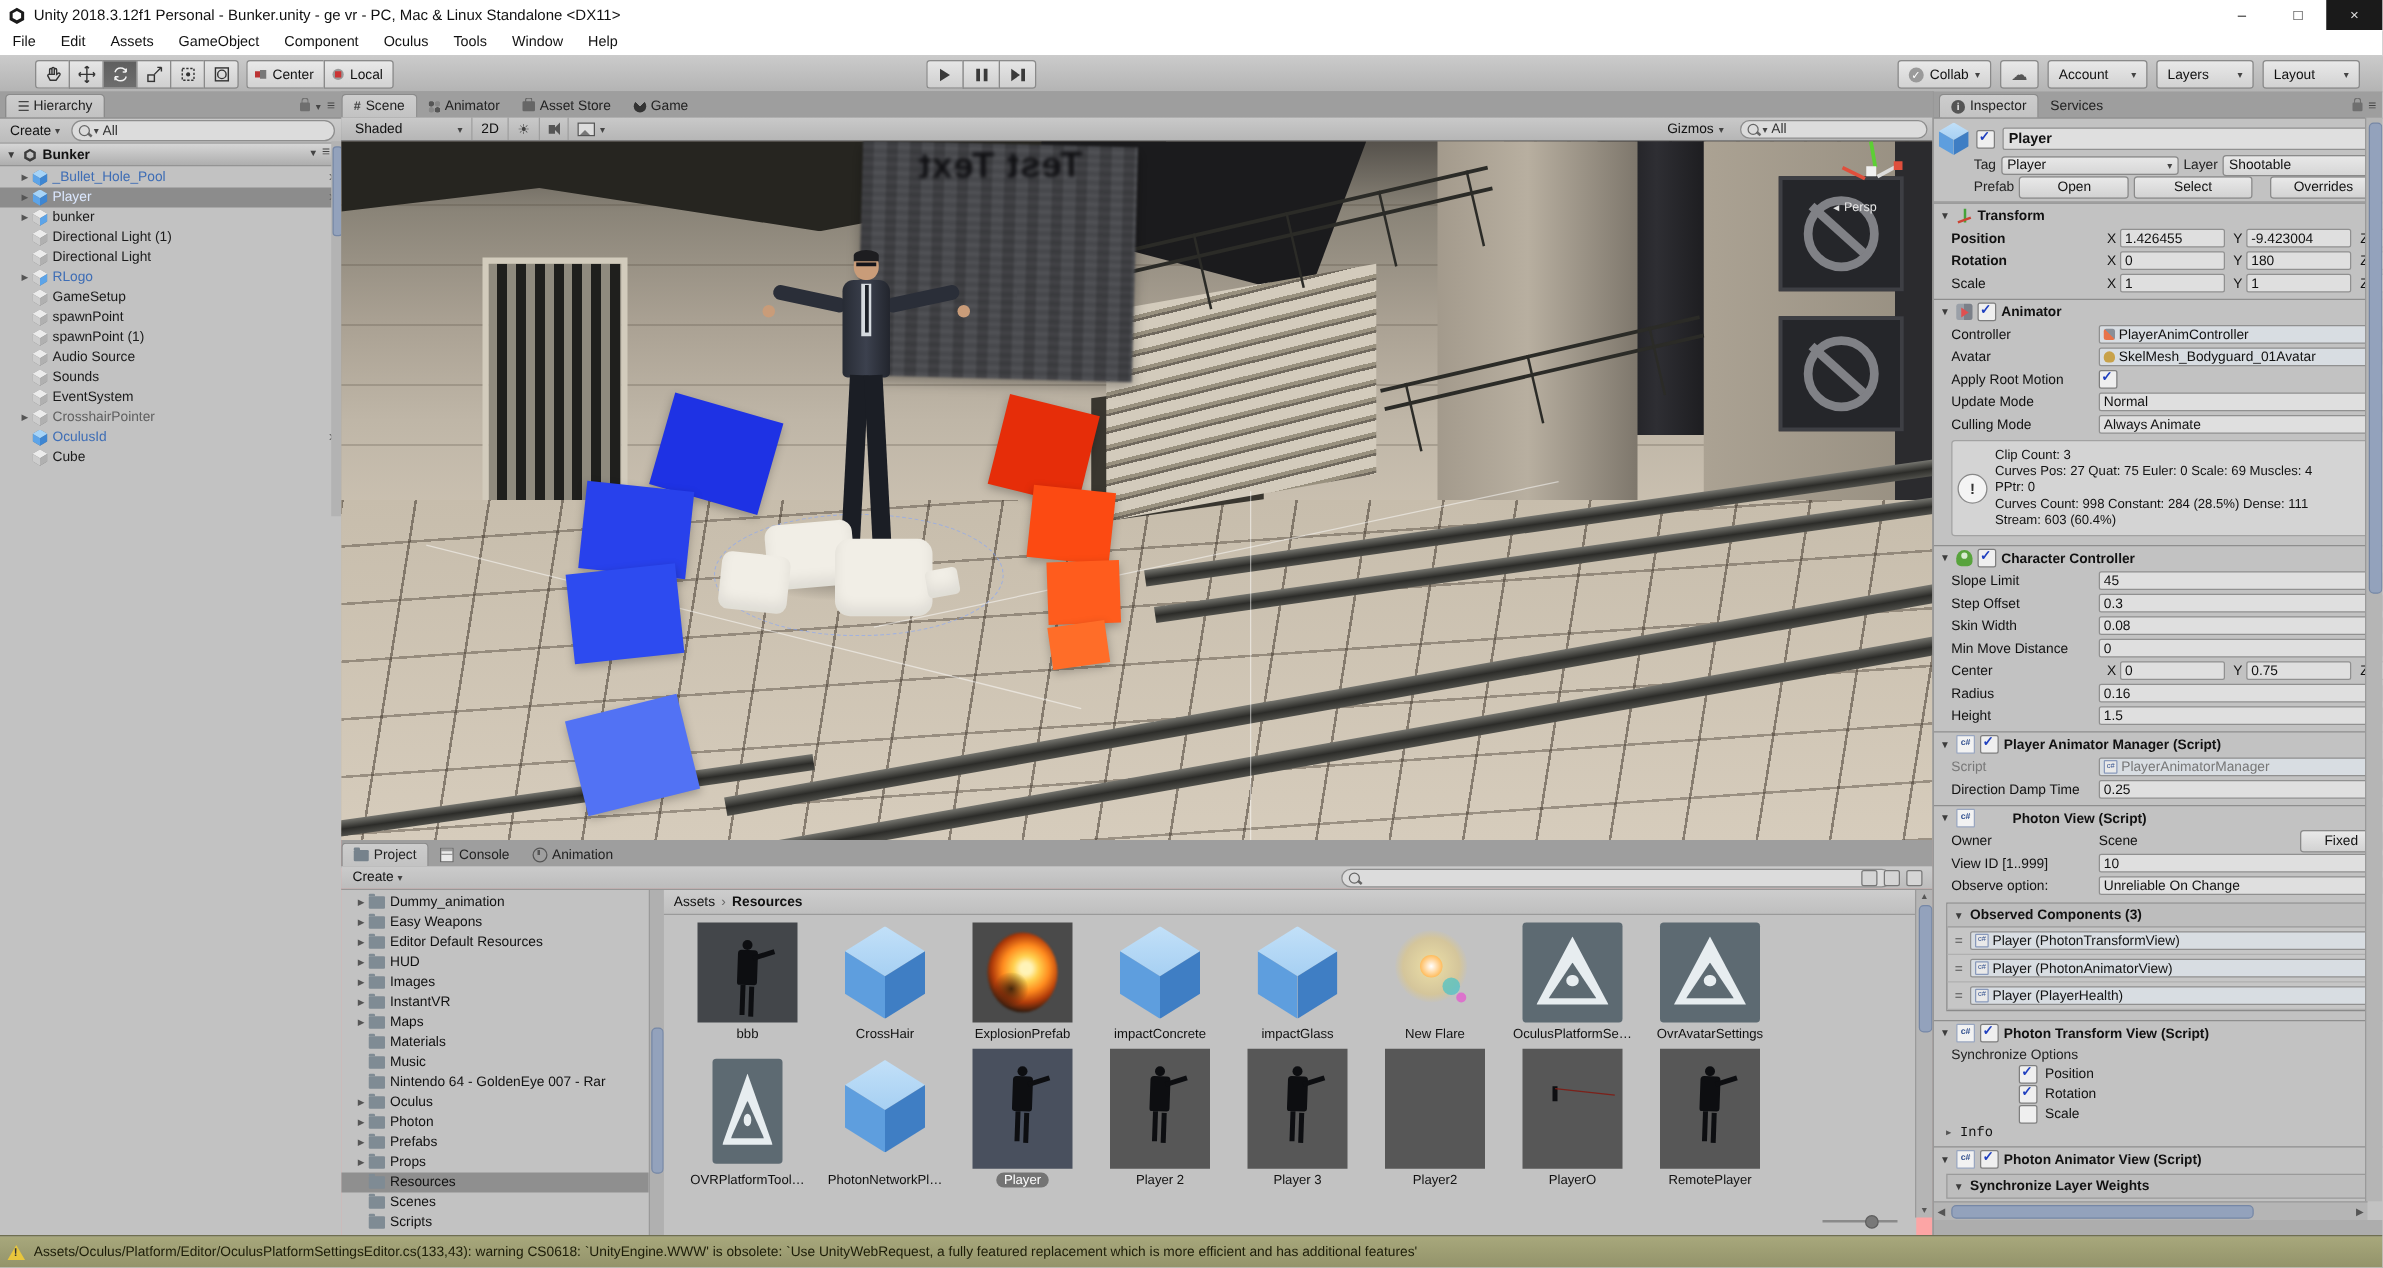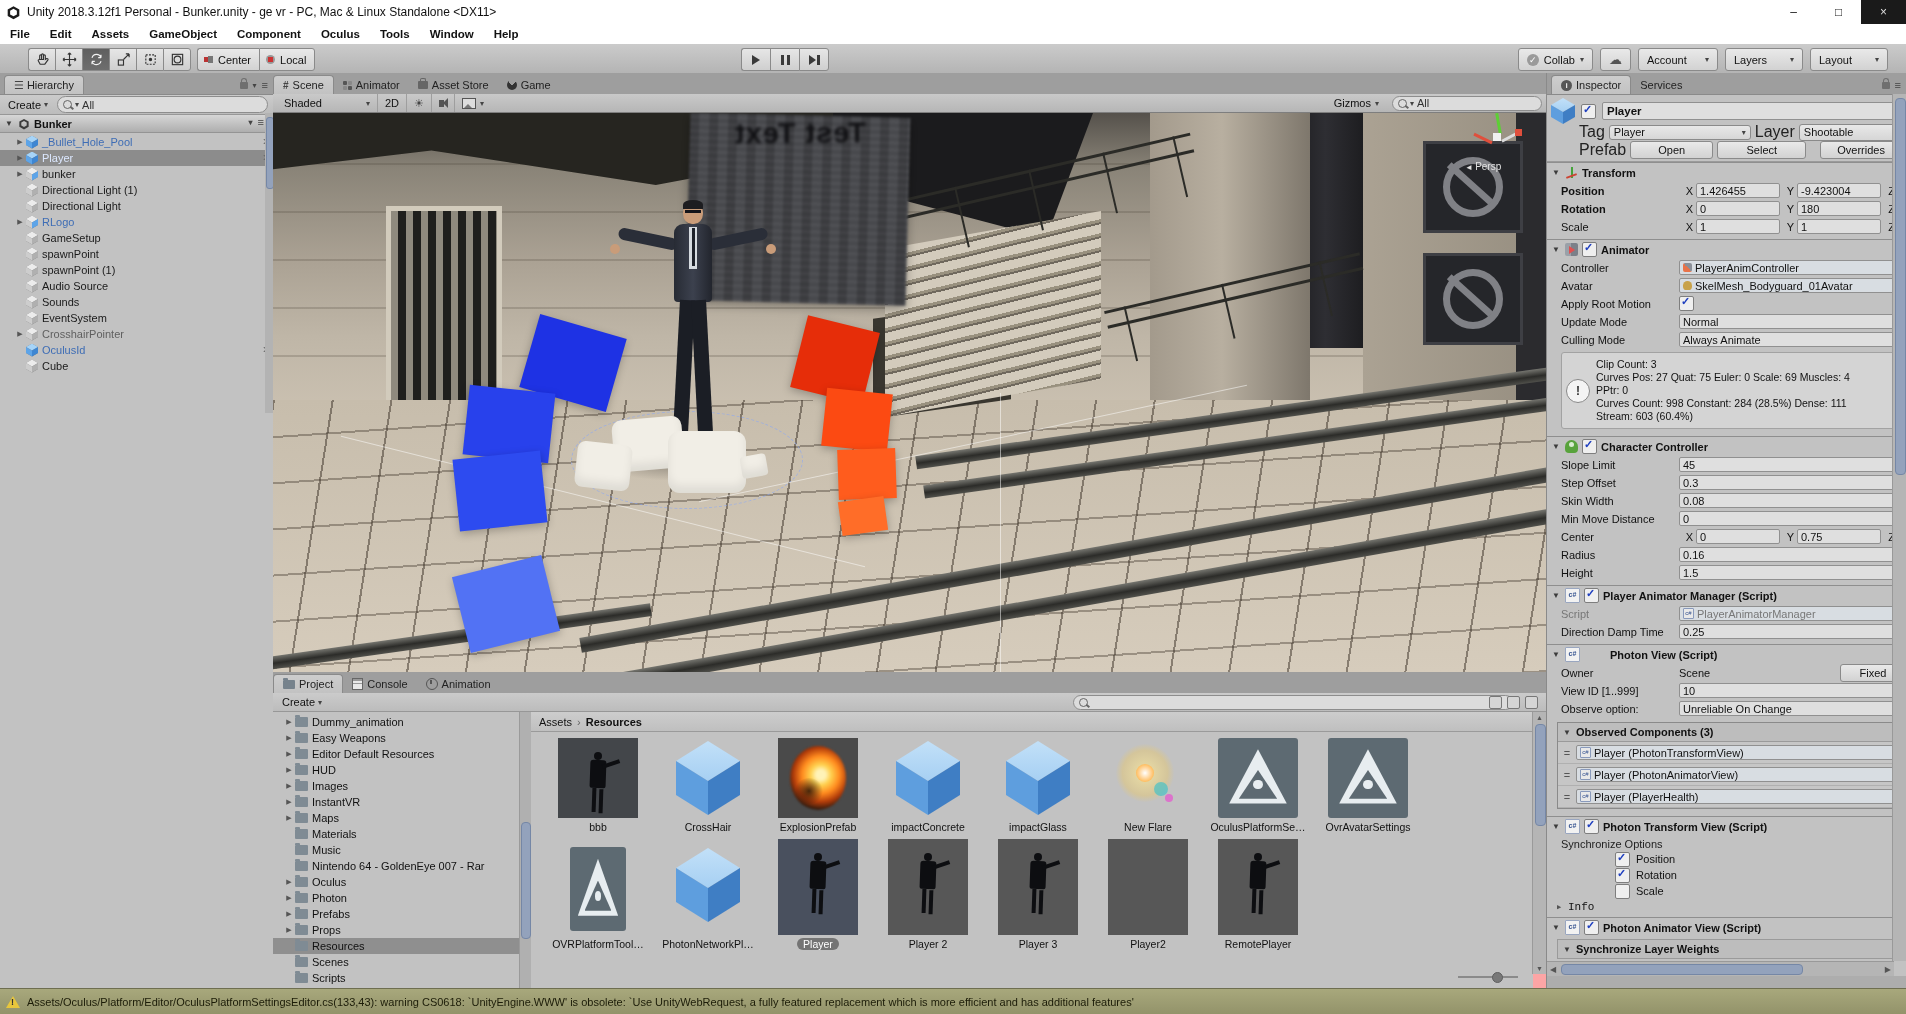--- a/index.html
+++ b/index.html
@@ -7,21 +7,21 @@
     -webkit-font-smoothing:antialiased;}
   #app{position:relative;width:1906px;height:1014px;background:#a5a5a5;}
   .abs{position:absolute;}
   
   #titlebar{left:0;top:0;width:1906px;height:24px;background:#fff;display:flex;align-items:center;border-bottom:1px solid #e2e2e2;}
   .ulogo{width:15px;height:15px;margin:0 6px 0 6px;}
   #title-text{font-size:12px;color:#111;}
   .wincontrols{margin-left:auto;display:flex;height:24px;}
   .winbtn{width:45px;height:24px;display:flex;align-items:center;justify-content:center;font-size:12px;color:#222;}
   .winbtn.close{background:#1a1a1a;color:#ddd;}
-  #menubar{left:0;top:24px;width:1906px;height:20px;background:#fff;display:flex;align-items:center;border-bottom:1px solid #d8d8d8;font-weight:bold;}
+  #menubar{left:0;top:24px;width:1906px;height:20px;background:#fff;display:flex;align-items:center;border-bottom:1px solid #d8d8d8;}
   .menu-item{padding:0 10px;font-size:11.5px;height:20px;display:flex;align-items:center;}
   
   #toolbar{left:0;top:44px;width:1906px;height:29px;background:linear-gradient(180deg,#cbcbcb,#b4b4b4);border-bottom:1px solid #888;}
   .toolgroup{position:absolute;left:28px;top:4px;display:flex;}
   .toolbtn{width:26px;height:21px;background:linear-gradient(180deg,#e6e6e6,#cfcfcf);border:1px solid #8a8a8a;border-right:none;display:flex;align-items:center;justify-content:center;}
   .toolbtn:first-child{border-radius:3px 0 0 3px;}
   .toolbtn:last-child{border-right:1px solid #8a8a8a;border-radius:0 3px 3px 0;}
   .toolbtn.on{background:linear-gradient(180deg,#5f5f5f,#6e6e6e);}
   .toolbtn svg{width:15px;height:15px;stroke:#333;fill:none;stroke-width:1.2;}
   .toolbtn.on svg{stroke:#f2f2f2;}
@@ -238,21 +238,21 @@
   .namerow{display:flex;align-items:center;gap:6px;height:24px;}
   .bigcube{width:24px;height:26px;position:relative;flex:none;}
   .bigcube i{position:absolute;inset:0;}
   .bigcube .f1{background:linear-gradient(180deg,#c2e0f8,#8fc2ee);}
   .bigcube .f2{background:#5e9ede;}
   .bigcube .f3{background:#3f7ec4;}
   .cb{width:13px;height:13px;background:#efefef;border:1px solid #7e7e7e;border-radius:2px;position:relative;flex:none;}
   .cb.on::after{content:"✓";position:absolute;left:1px;top:-2px;font-size:11px;color:#1f3fbf;font-weight:bold;}
   .namefield{flex:1;height:16px;background:#dfdfdf;border:1px solid #909090;border-radius:2px;display:flex;align-items:center;padding:0 4px;font-weight:bold;font-size:11.5px;}
   .tagrow,.prefrow{display:flex;align-items:center;gap:4px;height:18px;margin-left:28px;}
-  .minilabel{font-size:16px;color:#222;flex:none;}
+  .minilabel{font-size:11px;color:#222;flex:none;}
   .dd{height:15px;background:linear-gradient(180deg,#e8e8e8,#d6d6d6);border:1px solid #8a8a8a;border-radius:3px;display:flex;align-items:center;padding:0 4px;font-size:11px;position:relative;}
   .dd::after{content:"▾";font-size:8px;color:#444;margin-left:auto;padding-left:6px;}
   .btn{height:16px;background:linear-gradient(180deg,#e9e9e9,#d2d2d2);border:1px solid #8a8a8a;border-radius:3px;display:flex;align-items:center;justify-content:center;font-size:11px;padding:0 8px;}
   .isec{border-top:1px solid #8e8e8e;padding-bottom:3px;}
   .isechead{display:flex;align-items:center;height:19px;gap:4px;padding-left:4px;font-weight:bold;font-size:11px;}
   .irow{display:flex;align-items:center;height:17px;margin:0 0 1px 14px;}
   .ilabel{width:118px;flex:none;font-size:11px;white-space:nowrap;overflow:hidden;}
   .ilabel.b{font-weight:bold;}
   .ifield{flex:1;height:13px;background:#dfdfdf;border:1px solid #909090;border-radius:2px;font-size:11px;padding:0 3px;display:flex;align-items:center;white-space:nowrap;overflow:hidden;min-width:0;}
   .ifield.ddl::after{content:"▾";font-size:8px;color:#444;margin-left:auto;}
@@ -1232,20 +1232,42 @@
                 <i class="fl3"></i>
                 <i class="uf1"></i>
                 <i class="uf2"></i>
                 <i class="uf3"></i>
                 <i class="lf1"></i>
                 <i class="lf2"></i>
               </div>
               <div class="alabel">Player2</div>
             </div>
 
+            <div class="asset">
+              <div class="thumb t-line">
+                <i class="f1"></i>
+                <i class="f2"></i>
+                <i class="f3"></i>
+                <i class="cf1"></i>
+                <i class="cf2"></i>
+                <i class="cf3"></i>
+                <i class="cf4"></i>
+                <i class="ff1"></i>
+                <i class="ff2"></i>
+                <i class="fl1"></i>
+                <i class="fl2"></i>
+                <i class="fl3"></i>
+                <i class="uf1"></i>
+                <i class="uf2"></i>
+                <i class="uf3"></i>
+                <i class="lf1"></i>
+                <i class="lf2"></i>
+              </div>
+              <div class="alabel">PlayerO</div>
+            </div>
 
             <div class="asset">
               <div class="thumb t-char">
                 <i class="f1"></i>
                 <i class="f2"></i>
                 <i class="f3"></i>
                 <i class="cf1"></i>
                 <i class="cf2"></i>
                 <i class="cf3"></i>
                 <i class="cf4"></i>

